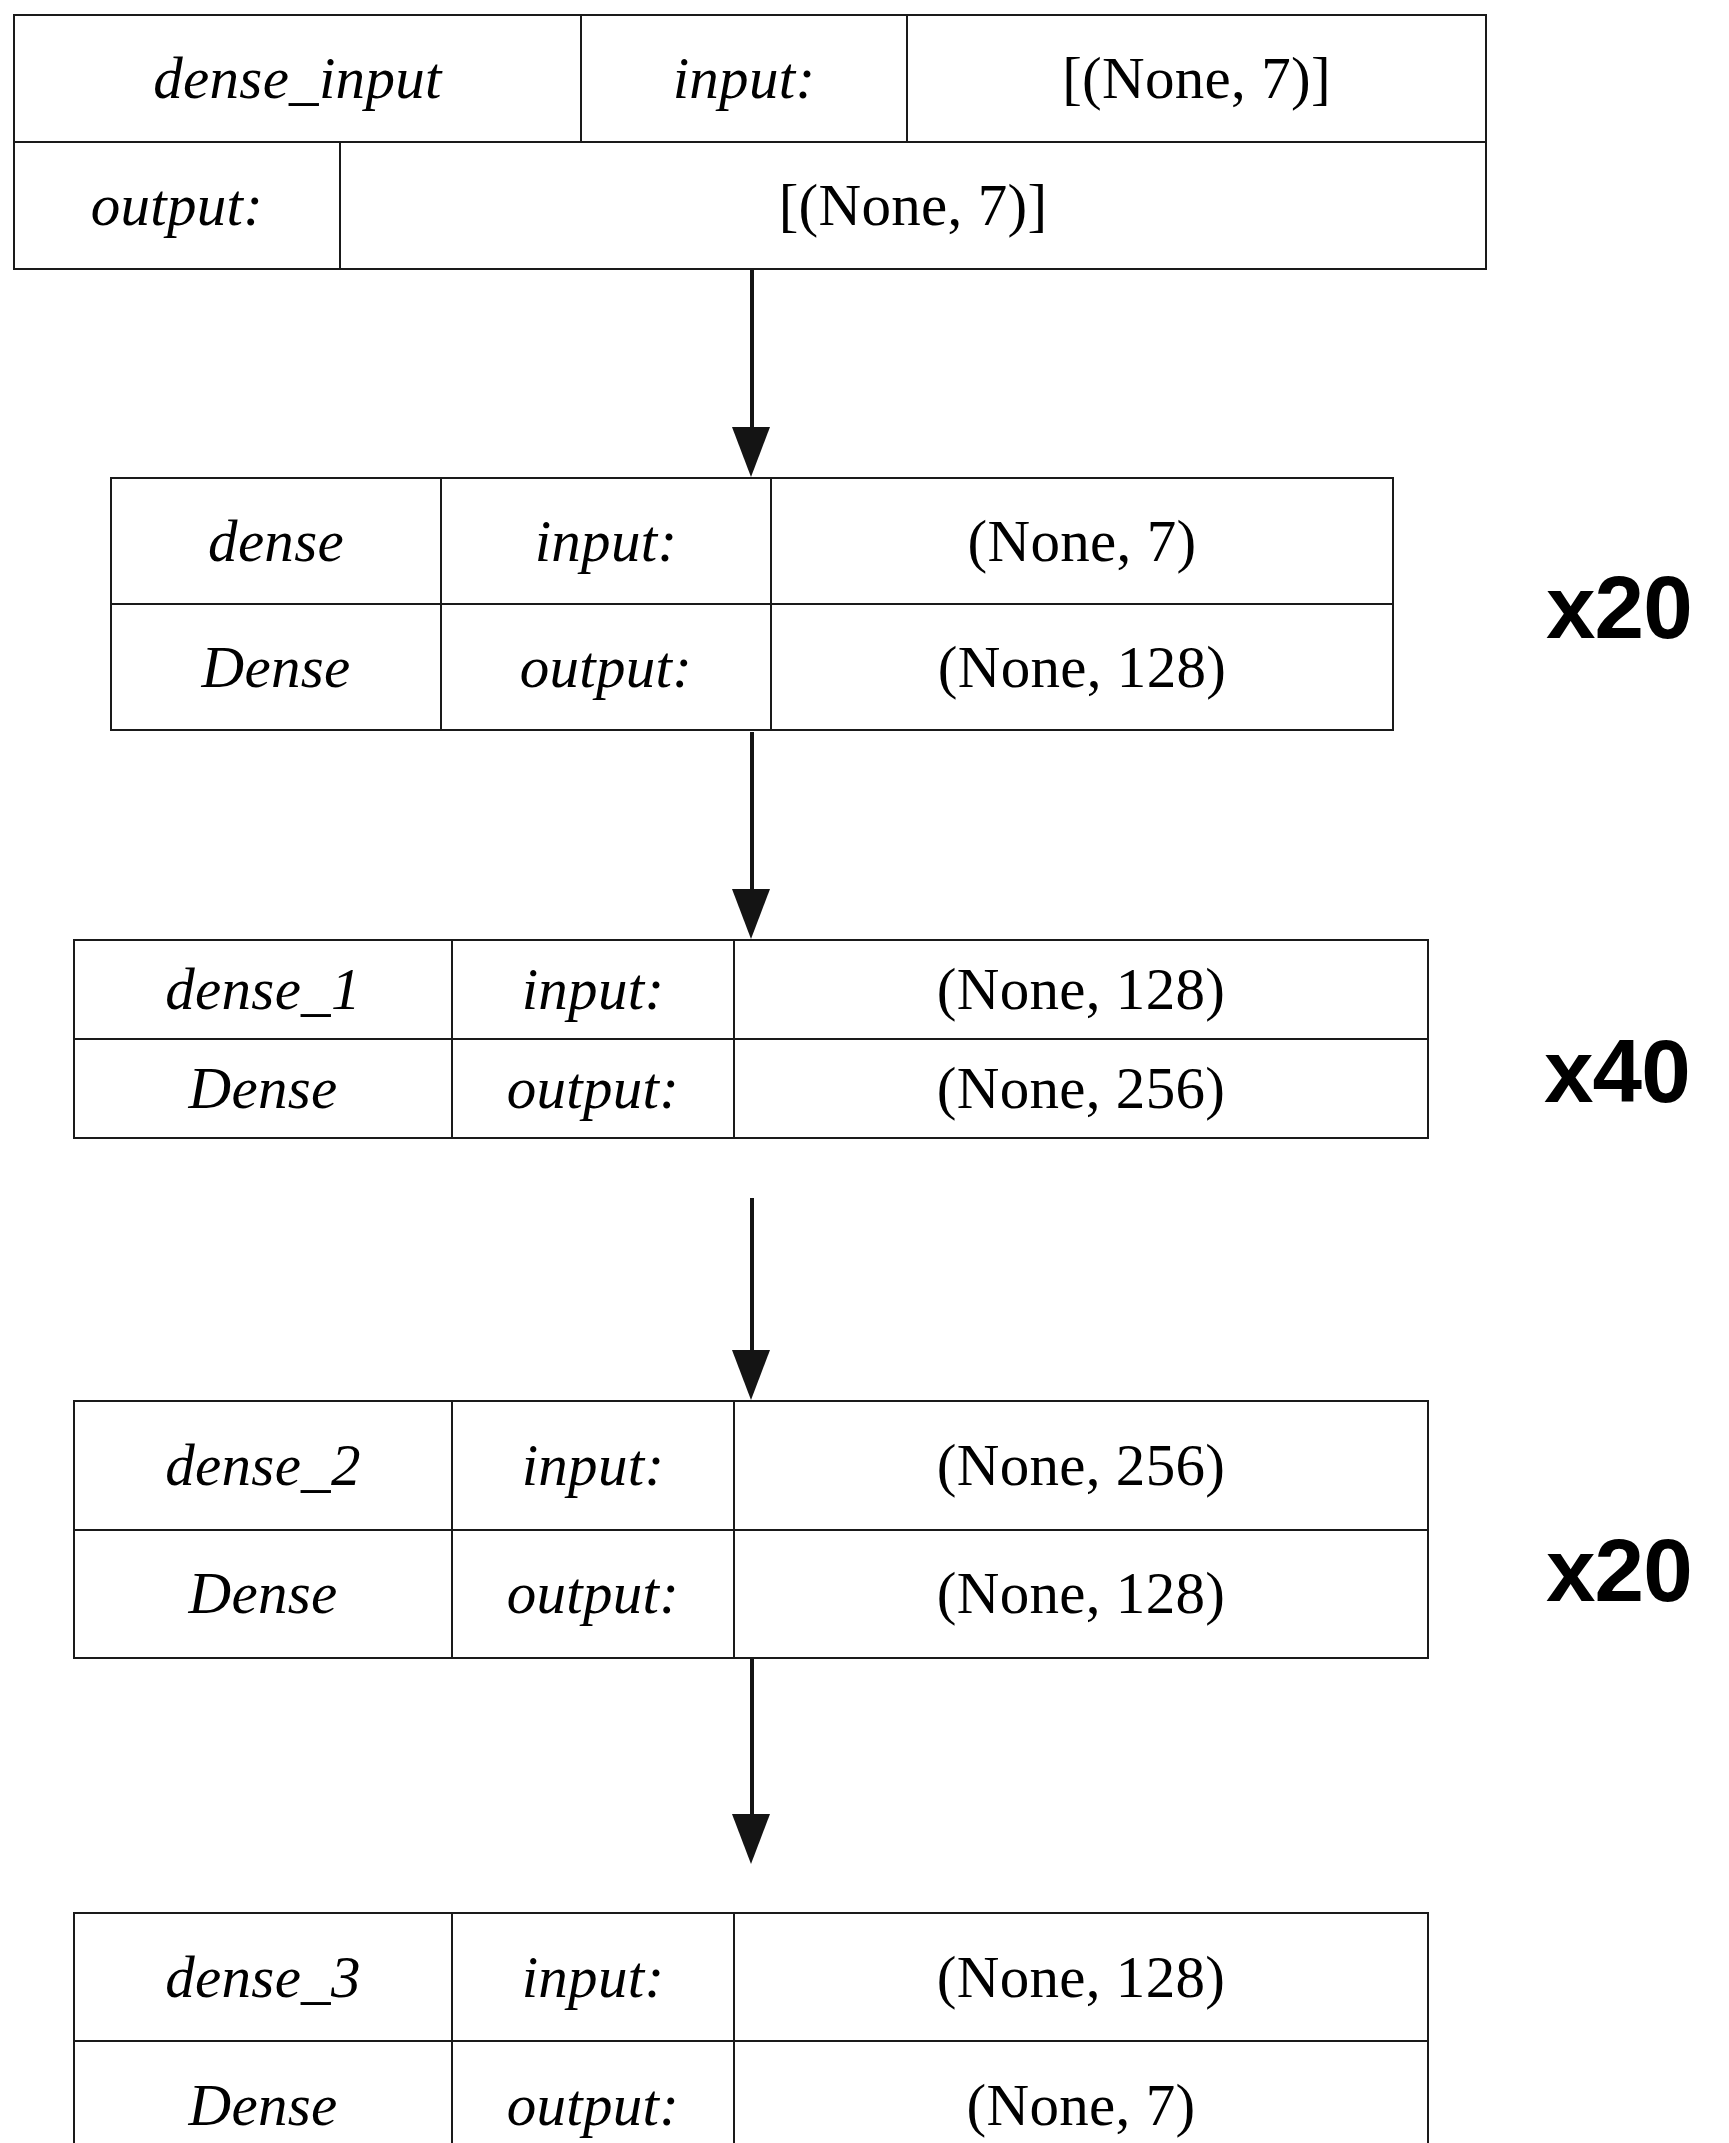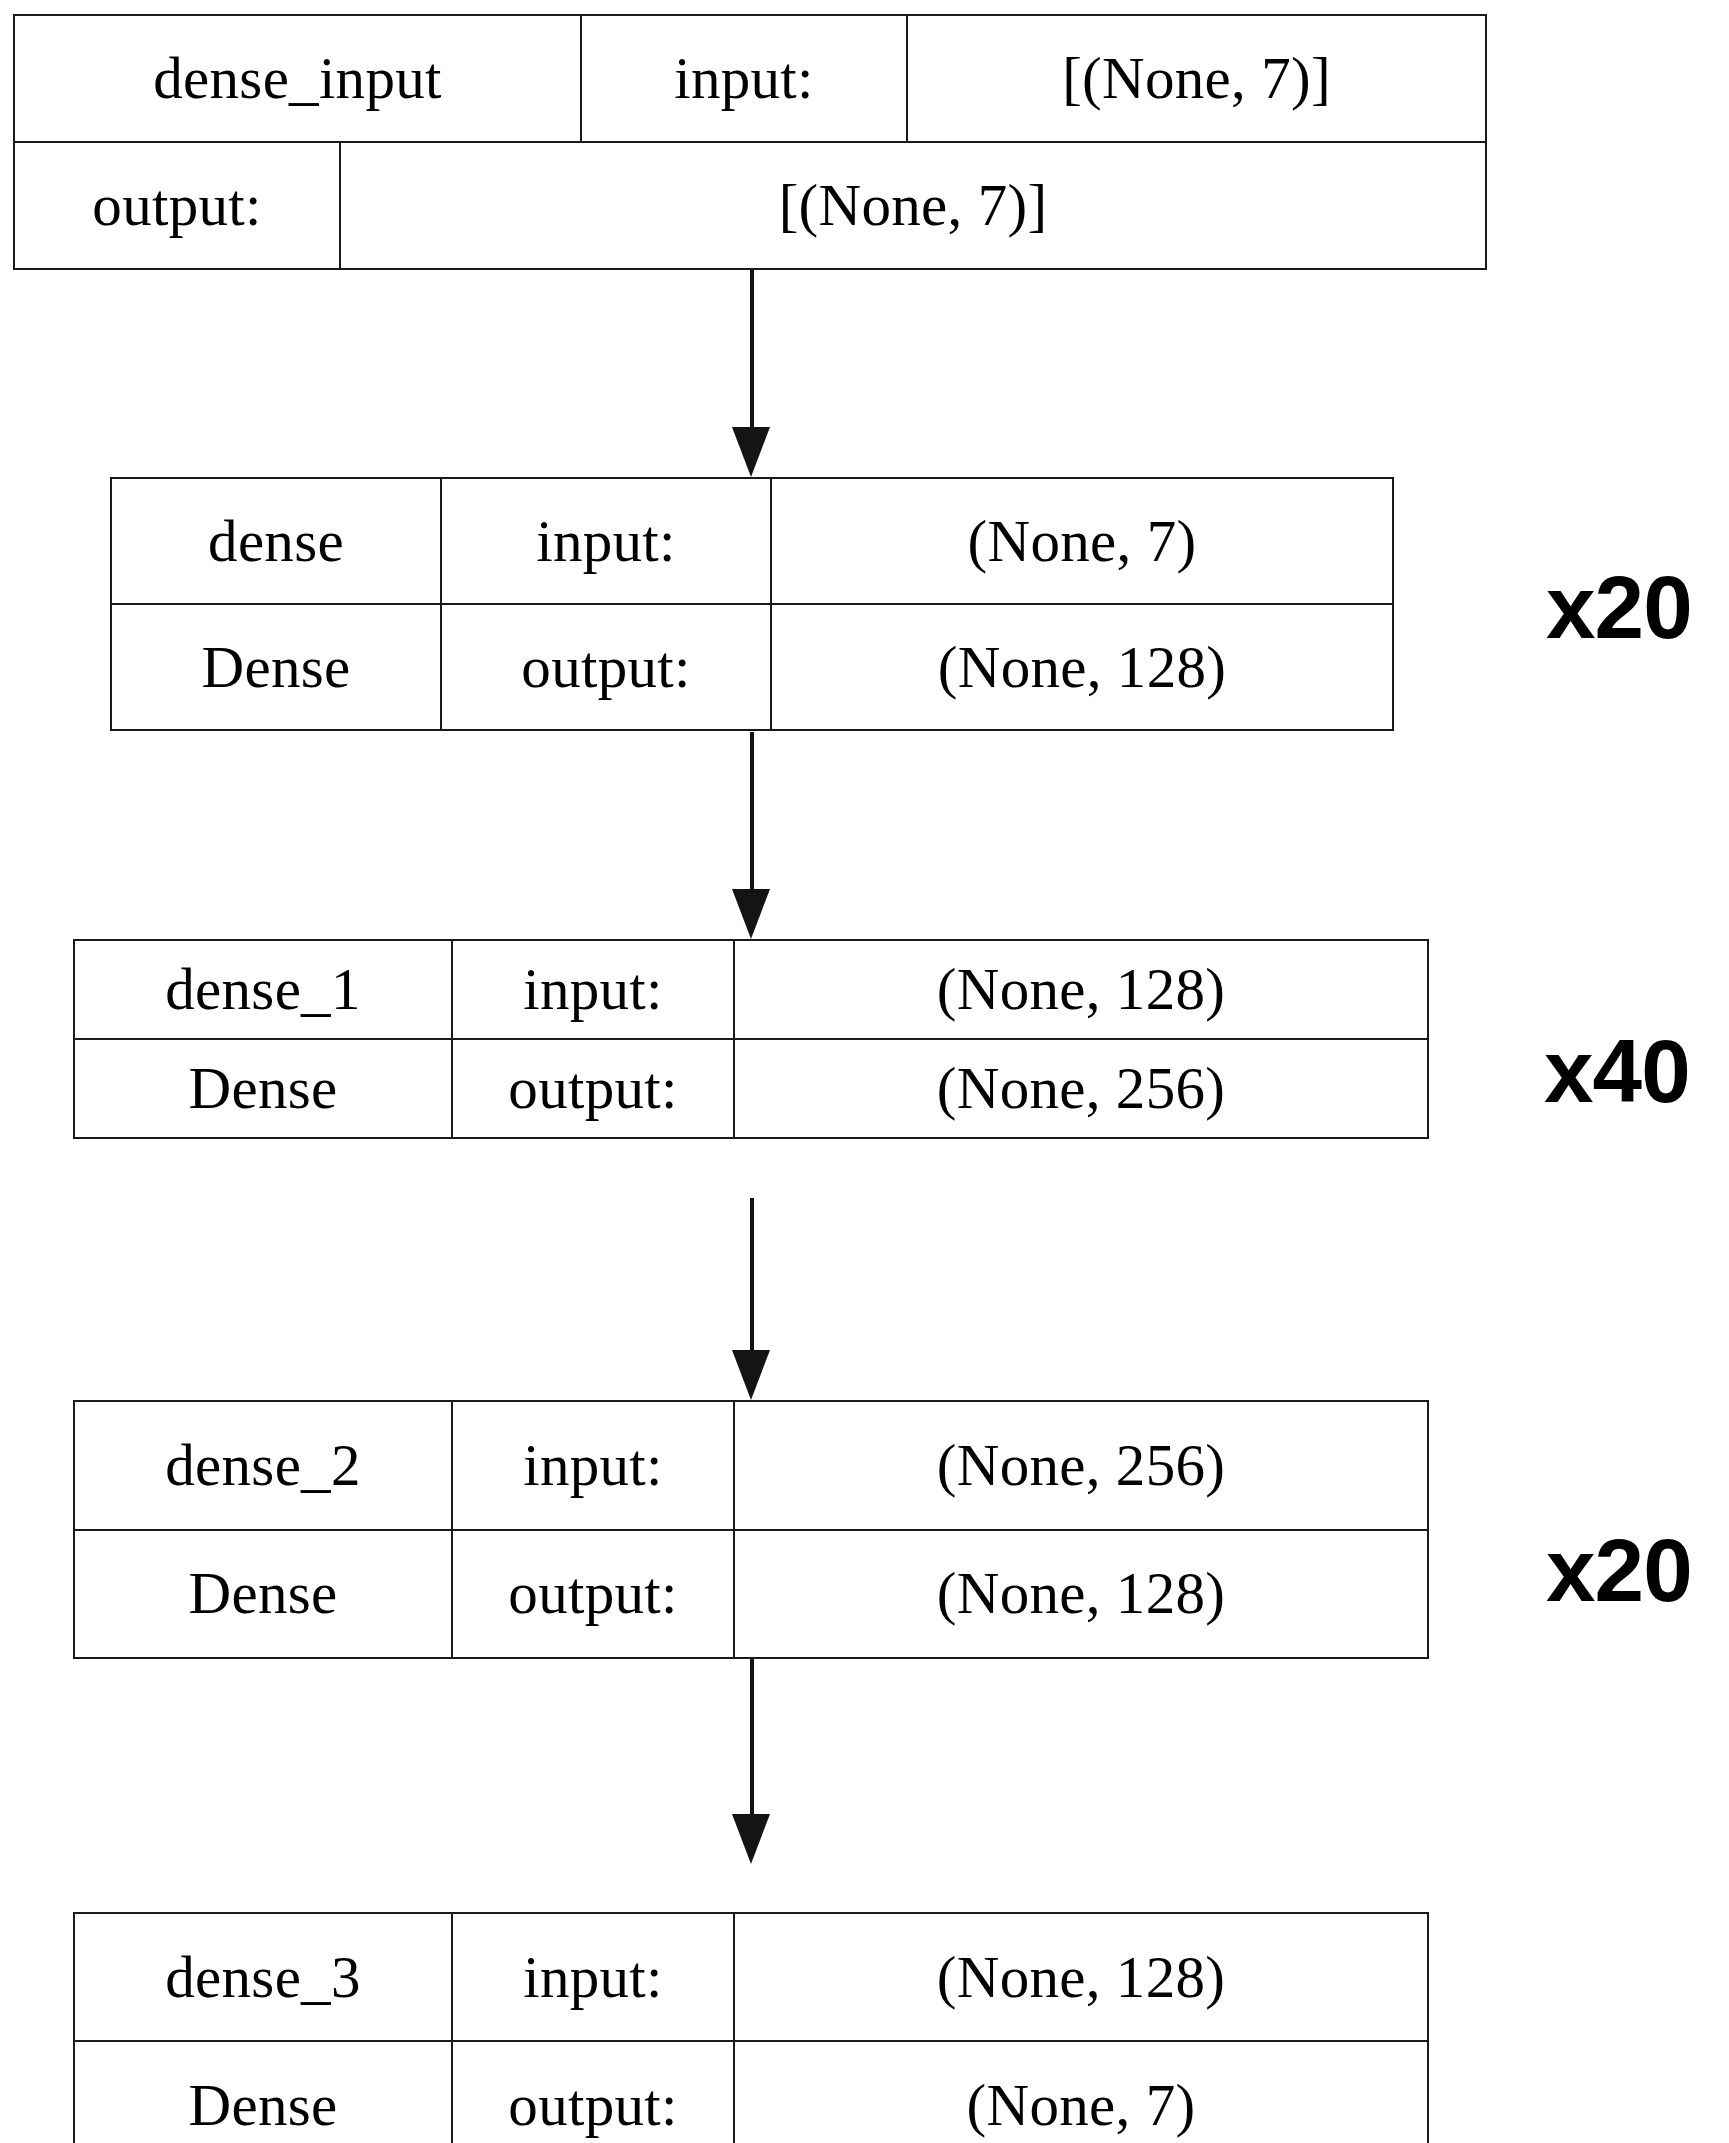--- a/index.html
+++ b/index.html
@@ -41,22 +41,22 @@
     align-items: center;
     justify-content: center;
     box-sizing: border-box;
     white-space: nowrap;
     color: #000000;
     font-family: "Liberation Serif", "DejaVu Serif", serif;
     font-size: 59px;
     line-height: 1;
     letter-spacing: 0.3px;
   }
-  .cell.c-name   { border-right: 2.8px solid #1a1a1a; }
-  .cell.c-io     { border-right: 2.8px solid #1a1a1a; }
+  .cell.c-name   { border-right: 2.8px solid #1a1a1a; font-style: italic; }
+  .cell.c-io     { border-right: 2.8px solid #1a1a1a; font-style: italic; }
   .cell.c-shape  { }
 
   
   .edge {
     position: absolute;
   }
   .edge-line {
     position: absolute;
     width: 3.7px;
     background: #141414;

